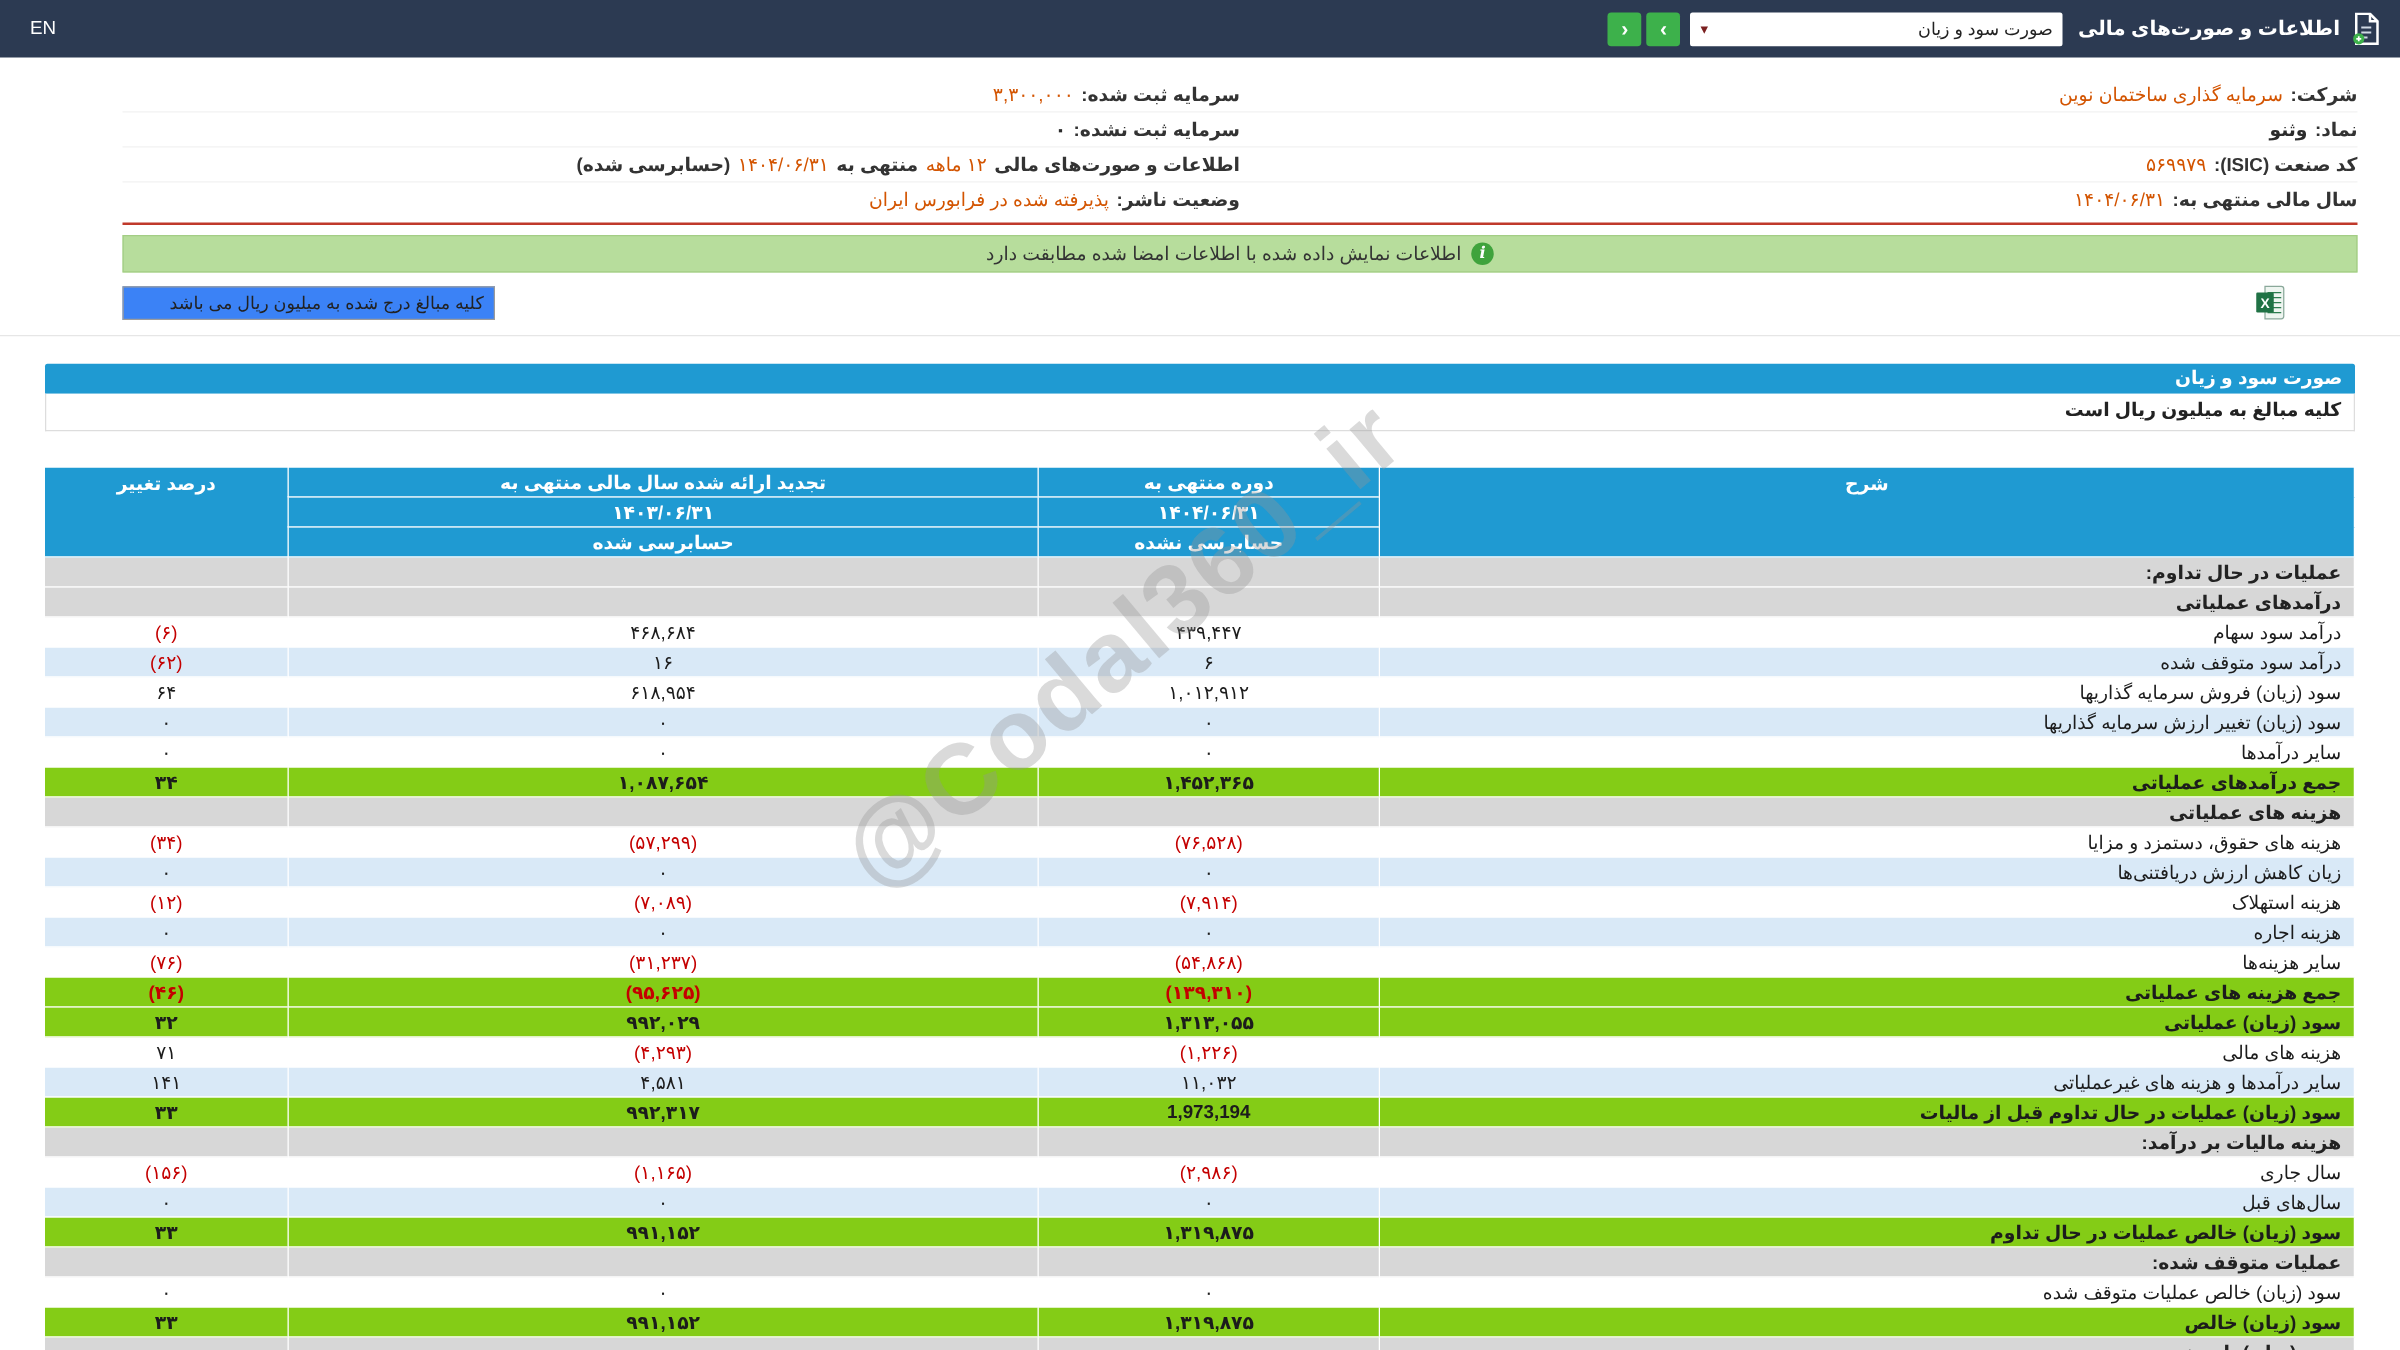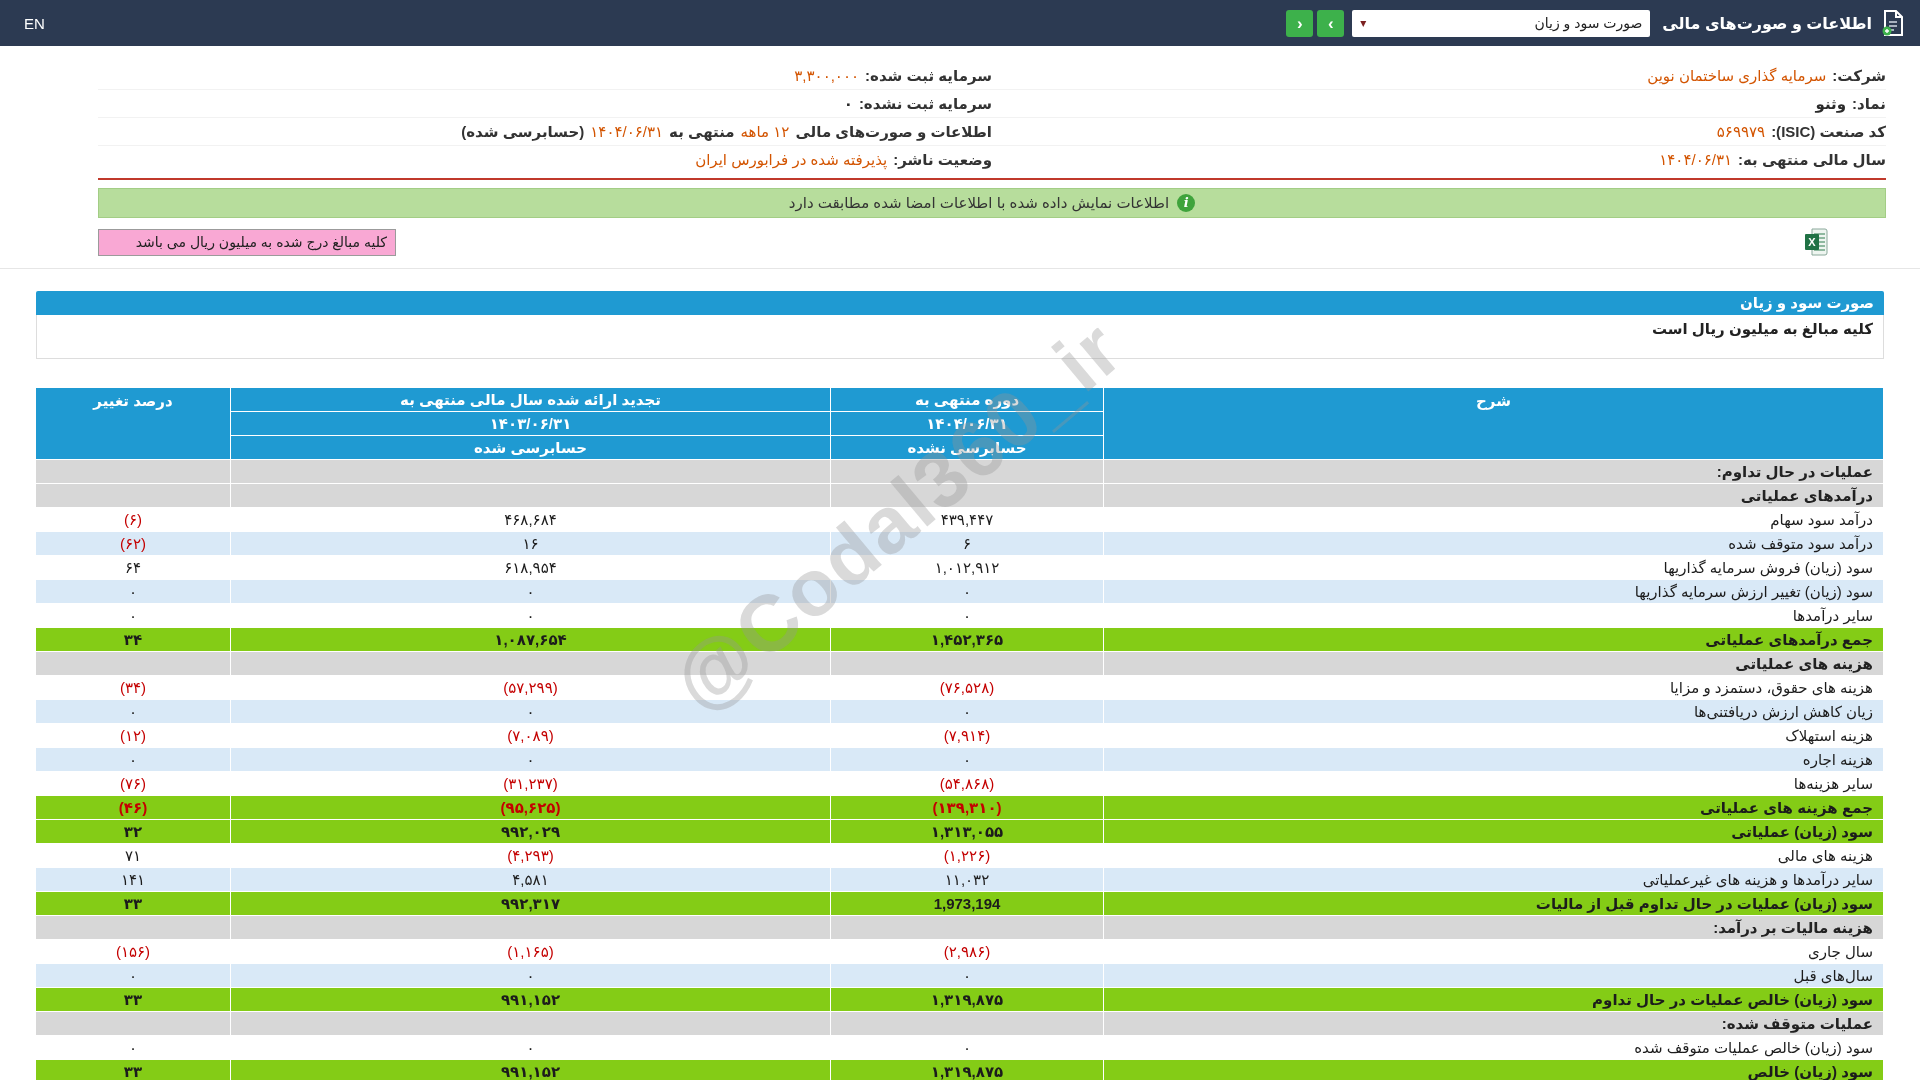--- a/index.html
+++ b/index.html
@@ -27,28 +27,28 @@
   .part-value-dark{color:#2b2b2b;font-weight:bold;}
   .num{direction:ltr;unicode-bidi:isolate;}
 
   
   .signed-banner{margin:8px 34px 0 98px;height:30px;background:#b7dd9c;border:1px solid #a3cd85;display:flex;align-items:center;justify-content:center;gap:8px;font-size:15px;color:#333;}
   .info-icon{width:18px;height:18px;border-radius:50%;background:#3fa33c;color:#fff;font-weight:bold;font-size:13px;line-height:18px;text-align:center;font-style:italic;font-family:"DejaVu Serif",serif;flex:0 0 18px;}
 
   
   .tools-row{margin:10px 34px 0 98px;display:flex;justify-content:space-between;align-items:center;height:28px;}
   .excel-icon{cursor:pointer;display:flex;margin-right:56px;}
-  .amounts-note{width:298px;height:27px;border:1px solid #9b9b9b;background:#f9a8d4;font-size:14px;color:#222;padding:0 8px;line-height:25px;white-space:nowrap;}
+  .amounts-note{width:298px;height:27px;border:1px solid #9b9b9b;background:#3b82f6;font-size:14px;color:#222;padding:0 8px;line-height:25px;white-space:nowrap;}
 
   .page-divider{margin-top:12px;border-top:1px solid #e6e6e6;}
 
   
   .statement{margin:22px 36px 0 36px;}
   .statement-title{height:24px;background:#1f9ad2;color:#fff;font-weight:bold;font-size:15px;line-height:24px;padding:0 10px;border-radius:2px 2px 0 0;}
-  .units-row{height:44px;background:#fff;border:1px solid #ddd;border-top:none;font-weight:bold;font-size:15px;color:#222;line-height:28px;padding:0 10px;}
+  .units-row{height:30px;background:#fff;border:1px solid #ddd;border-top:none;font-weight:bold;font-size:15px;color:#222;line-height:28px;padding:0 10px;}
 
   .statement-table{width:100%;border-collapse:collapse;margin-top:28px;table-layout:fixed;}
   .statement-table th{background:#1f9ad2;color:#fff;font-size:15px;font-weight:bold;border:1px solid #fff;height:24px;text-align:center;padding:0 4px;white-space:nowrap;}
   .statement-table th.va-top{vertical-align:top;padding-top:4px;}
   .statement-table td{border:1px solid #fff;height:24px;font-size:15px;padding:0 10px;color:#1c1c1c;white-space:nowrap;}
   .lbl-cell{}
   .num-cell{text-align:center;}
   tr.section td{background:#d7d7d7;font-weight:bold;color:#222;}
   tr.data.bg-w td{background:#fff;}
   tr.data.bg-b td{background:#d9e9f7;}

